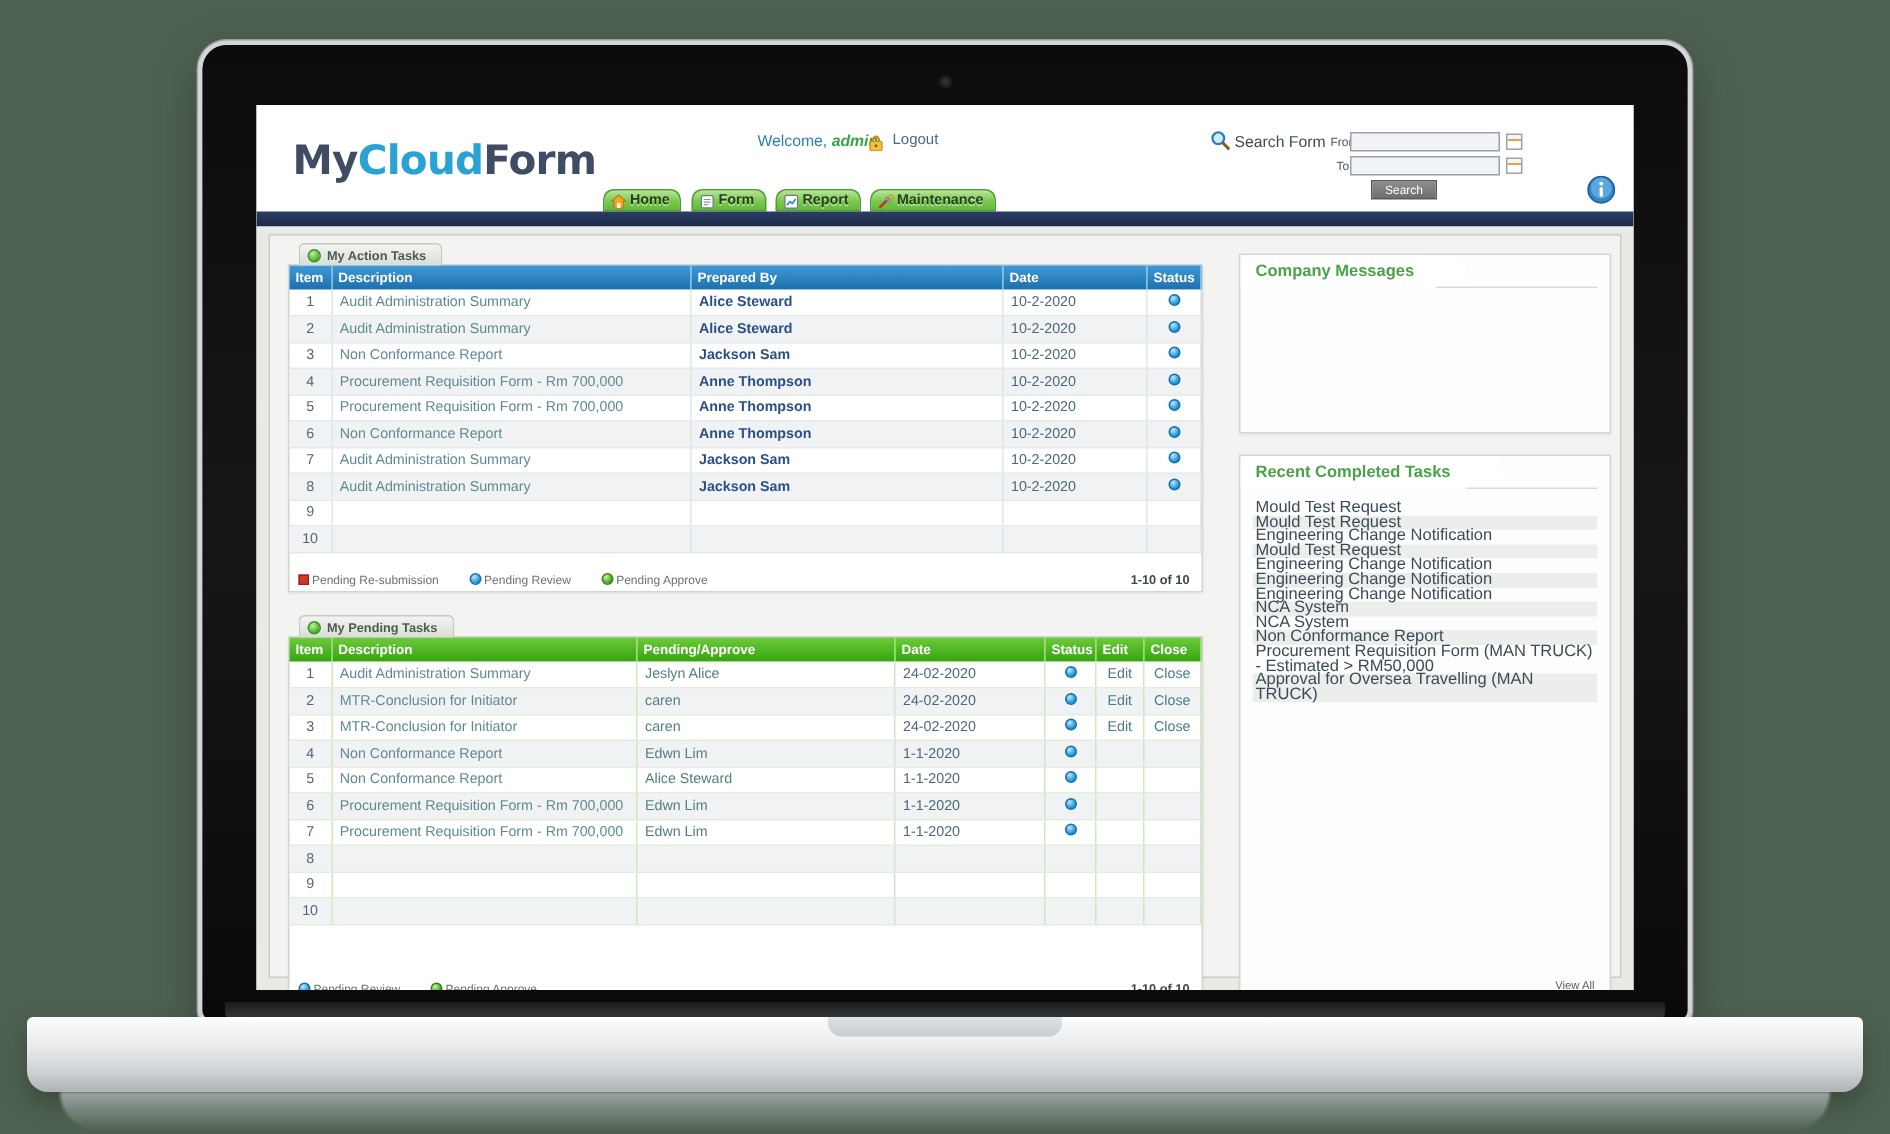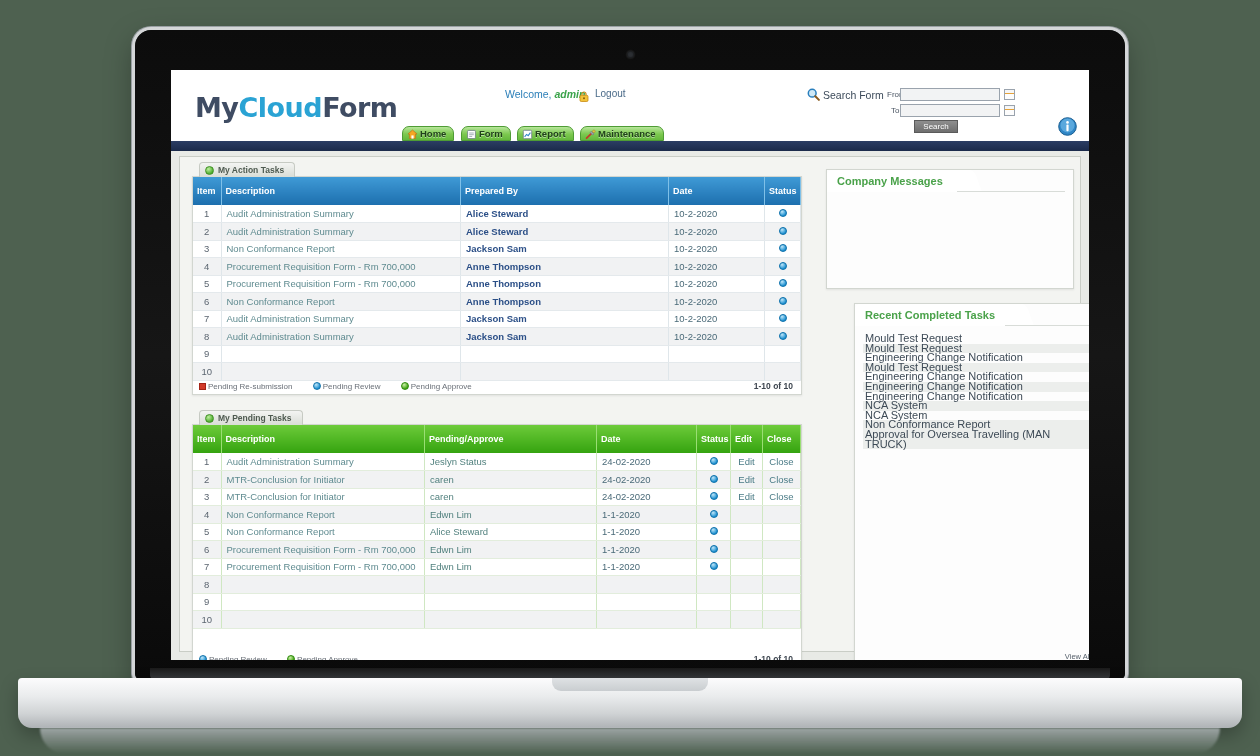--- a/index.html
+++ b/index.html
@@ -88,21 +88,21 @@
   .panel { position:absolute; background:#ffffff; border:1px solid #d2d6d0;
     border-radius:0; box-shadow:0 1px 2px rgba(0,0,0,.08); }
   .ptab { position:absolute; top:-15px; left:6px; height:15px; padding:0 10px 0 18px;
     background:linear-gradient(180deg,#f3f4f2,#d9ddd6); border:1px solid #c6cac3;
     border-bottom:none; border-radius:4px 4px 0 0;
     font-size:8.5px; font-weight:bold; color:#4e5a50; line-height:14px; }
   .ptab .dot { position:absolute; left:5px; top:3px; width:9px; height:9px; border-radius:50%;
     background:radial-gradient(circle at 35% 30%, #bff0a0, #4fae2f 70%); border:1px solid #3f9024; }
 
   table.grid { border-collapse:collapse; width:100%; table-layout:fixed; }
-  table.grid th { font-size:9px; color:#ffffff; text-align:left; padding:1px 4px; height:28px;
+  table.grid th { font-size:9px; color:#ffffff; text-align:left; padding:1px 4px; height:16px;
     font-weight:bold;margin-top:48px; }
   table.grid td { font-size:9.5px; padding:1px 5px; height:17.5px; vertical-align:middle; }
   .gridA th { background:linear-gradient(180deg,#3f9ad6,#1d6fae); border-right:1px solid #7fc0e8; }
   .gridB th { background:linear-gradient(180deg,#6dcb3a,#35a30f); border-right:1px solid #9ade74; }
   .gridA td { border-bottom:1px solid #e4e9ec; border-right:1px solid #dfe6ea; }
   .gridB td { border-bottom:1px solid #e2eddc; border-right:1px solid #cfe7c2; }
   tr.alt td { background:#f1f2f3; }
   .c-item { text-align:center; color:#5b6570; font-size:9px; }
   .c-desc { color:#5f8b90; }
   .c-by { color:#2b4f87; font-weight:bold; }
@@ -370,21 +370,21 @@
                   <th>Date</th>
                   <th>Status</th>
                   <th>Edit</th>
                   <th>Close</th>
                 </tr>
                   </thead>
                 <tbody id="ptBody">
                     <tr>
                       <td class="c-item">1</td>
                       <td class="c-desc">Audit Administration Summary</td>
-                      <td class="c-by">Jeslyn Status</td>
+                      <td class="c-by">Jeslyn Alice</td>
                       <td class="c-date">24-02-2020</td>
                       <td class="c-st"><span class="sdot"></span></td>
                       <td class="c-act">Edit</td>
                       <td class="c-act">Close</td>
                     </tr>
                     <tr class="alt">
                       <td class="c-item">2</td>
                       <td class="c-desc">MTR-Conclusion for Initiator</td>
                       <td class="c-by">caren</td>
                       <td class="c-date">24-02-2020</td>
@@ -471,34 +471,35 @@
                 <span><i class="lg-gr"></i><span>Pending Approve</span></span>
               </div>
               <div class="count">1-10 of 10</div>
             </div>
 
             <div class="panel" style="left:646px; top:12px; width:248px; height:120px; background:#fdfdfd;">
               <div class="rtab">Company Messages</div>
               <div class="rule" style="left:130px; right:8px; top:21px;"></div>
             </div>
 
-            <div class="panel" style="left:646px; top:146px; width:248px; height:365px; background:#fdfdfd;margin-left:28px;">
+            <div class="panel" style="left:646px; top:146px; width:248px; height:365px; background:#fdfdfd;">
               <div class="rtab">Recent Completed Tasks</div>
               <div class="rule" style="left:150px; right:8px; top:21px;"></div>
               <div class="rclist" id="rcList">
                   <div class="rcitem">Mould Test Request</div>
                   <div class="rcitem alt">Mould Test Request</div>
                   <div class="rcitem">Engineering Change Notification</div>
                   <div class="rcitem alt">Mould Test Request</div>
                   <div class="rcitem">Engineering Change Notification</div>
                   <div class="rcitem alt">Engineering Change Notification</div>
                   <div class="rcitem">Engineering Change Notification</div>
                   <div class="rcitem alt">NCA System</div>
                   <div class="rcitem">NCA System</div>
                   <div class="rcitem alt">Non Conformance Report</div>
+                  <div class="rcitem">Procurement Requisition Form (MAN TRUCK) - Estimated &gt; RM50,000</div>
                   <div class="rcitem alt">Approval for Oversea Travelling (MAN TRUCK)</div>
                 </div>
               <a class="viewall">View All</a>
             </div>
 
           </div>
         </div>
 
       </div>
     </div>

